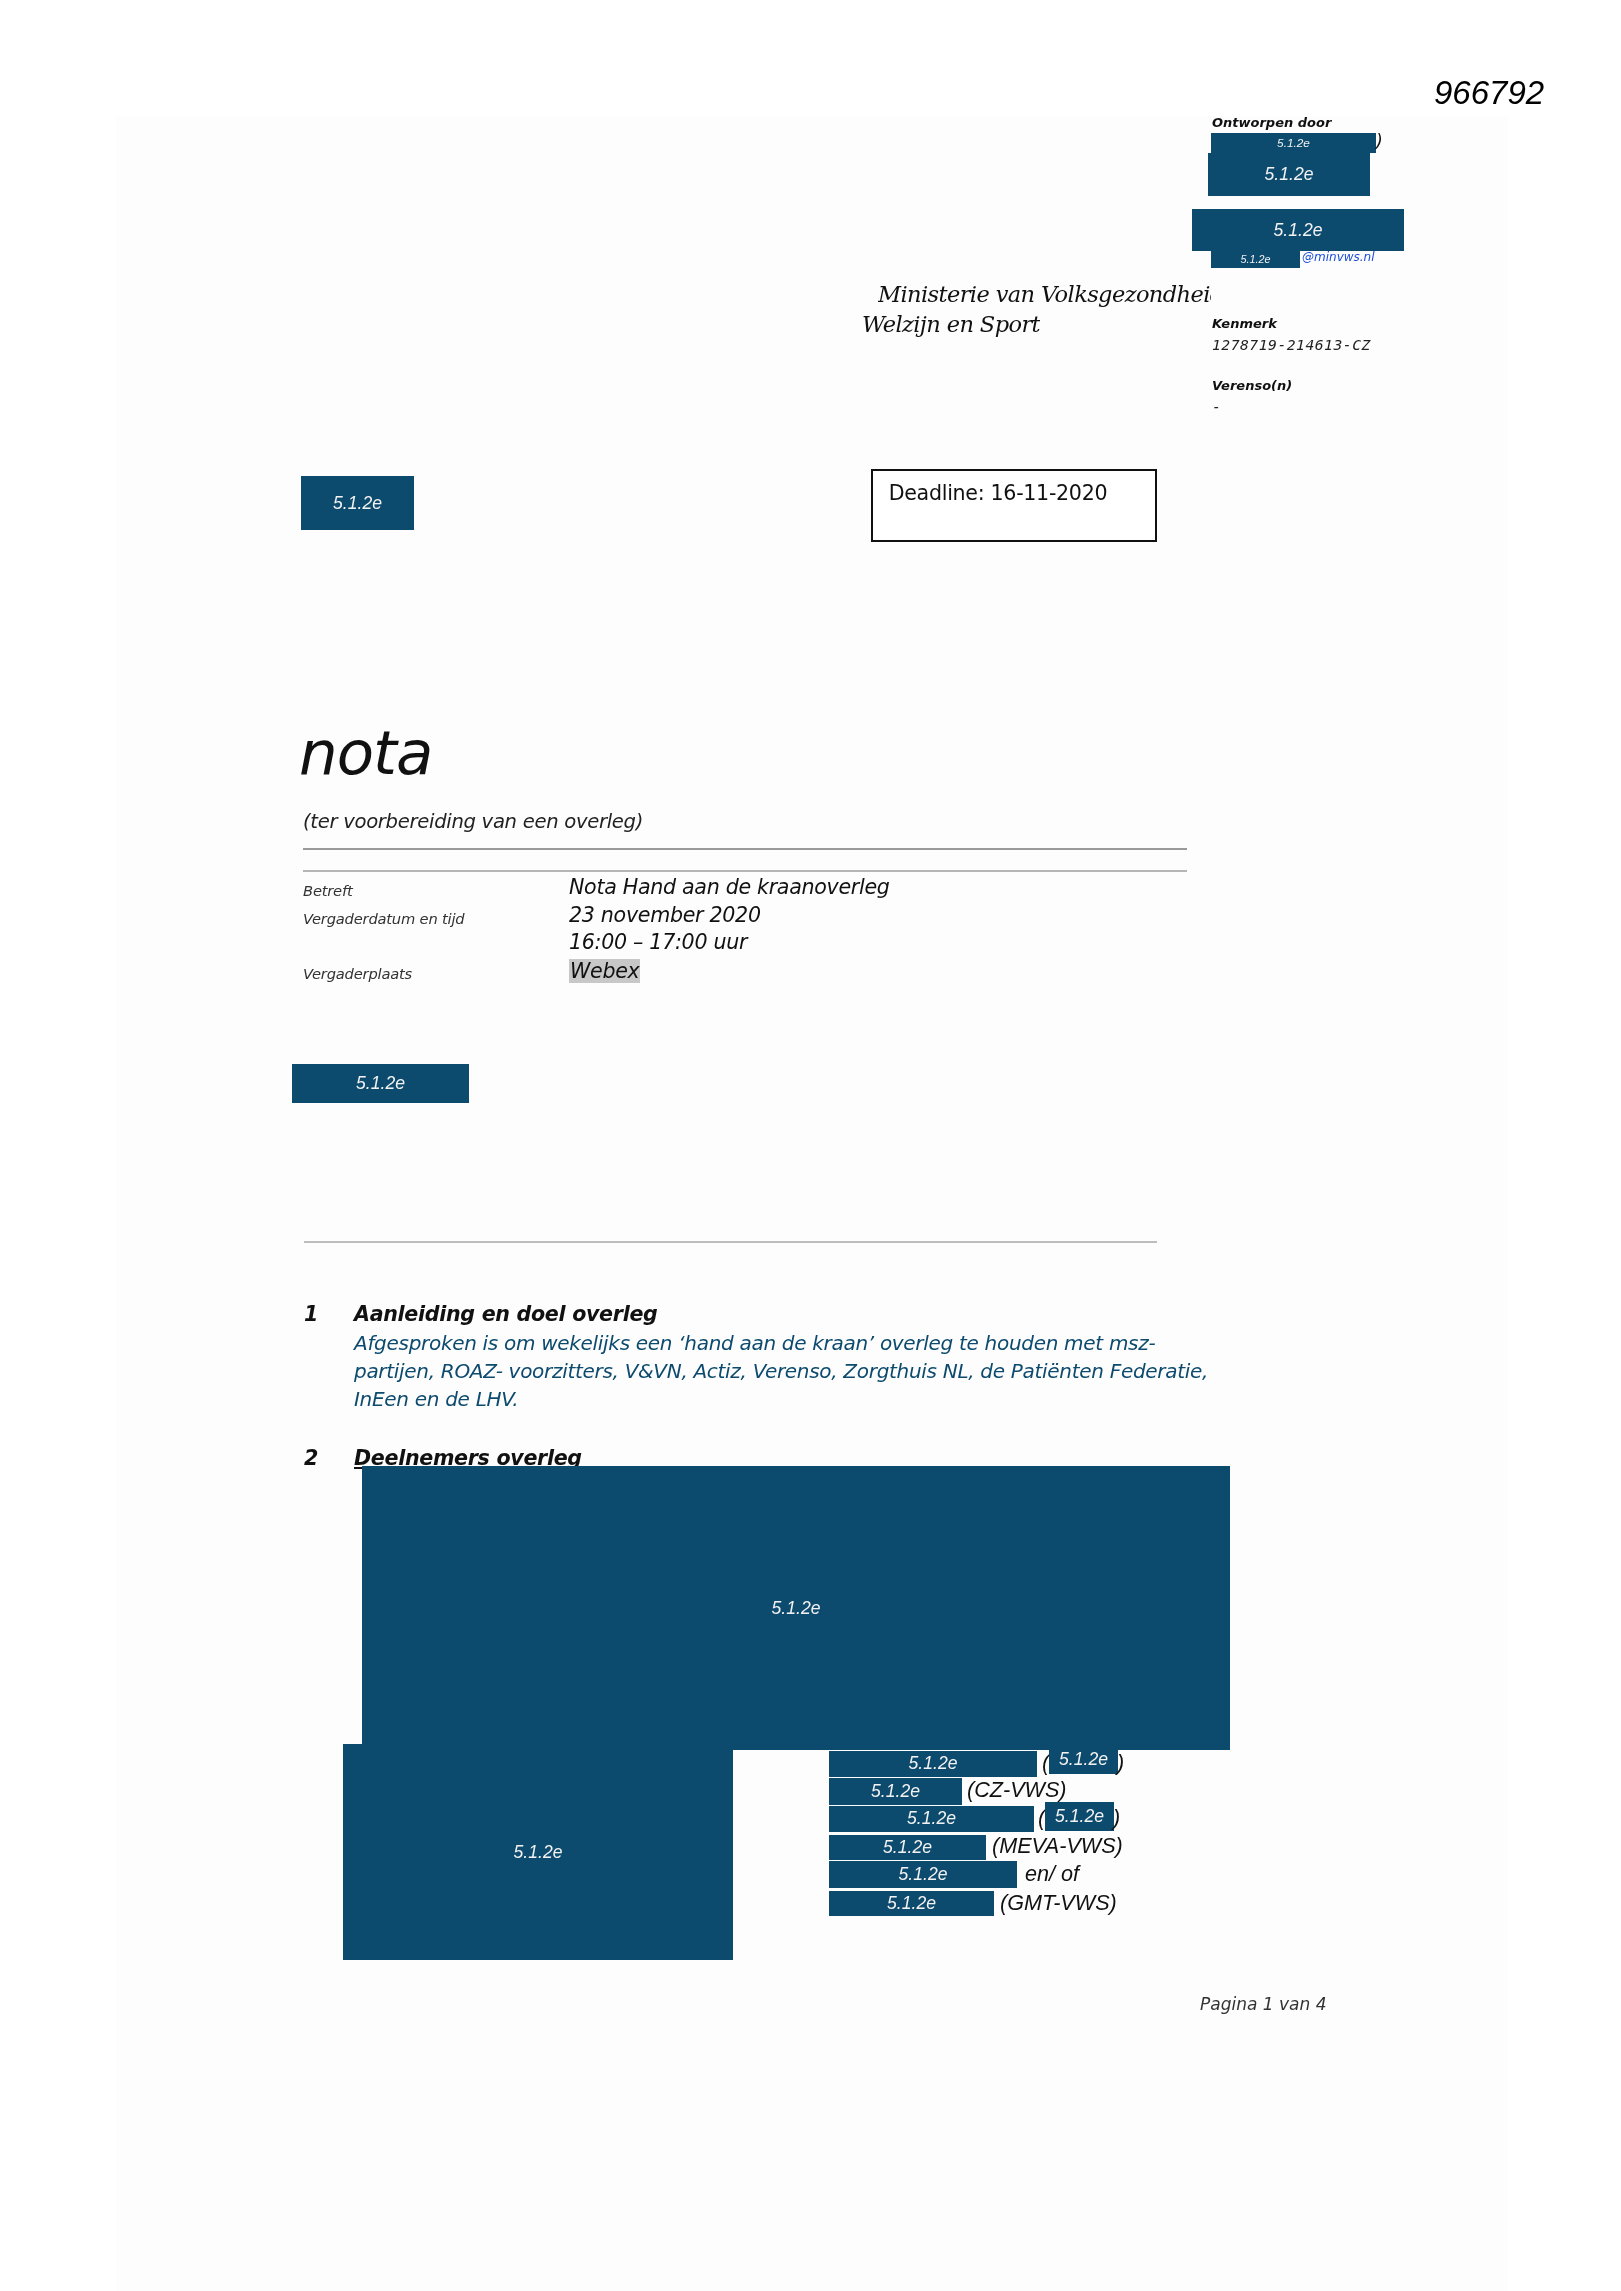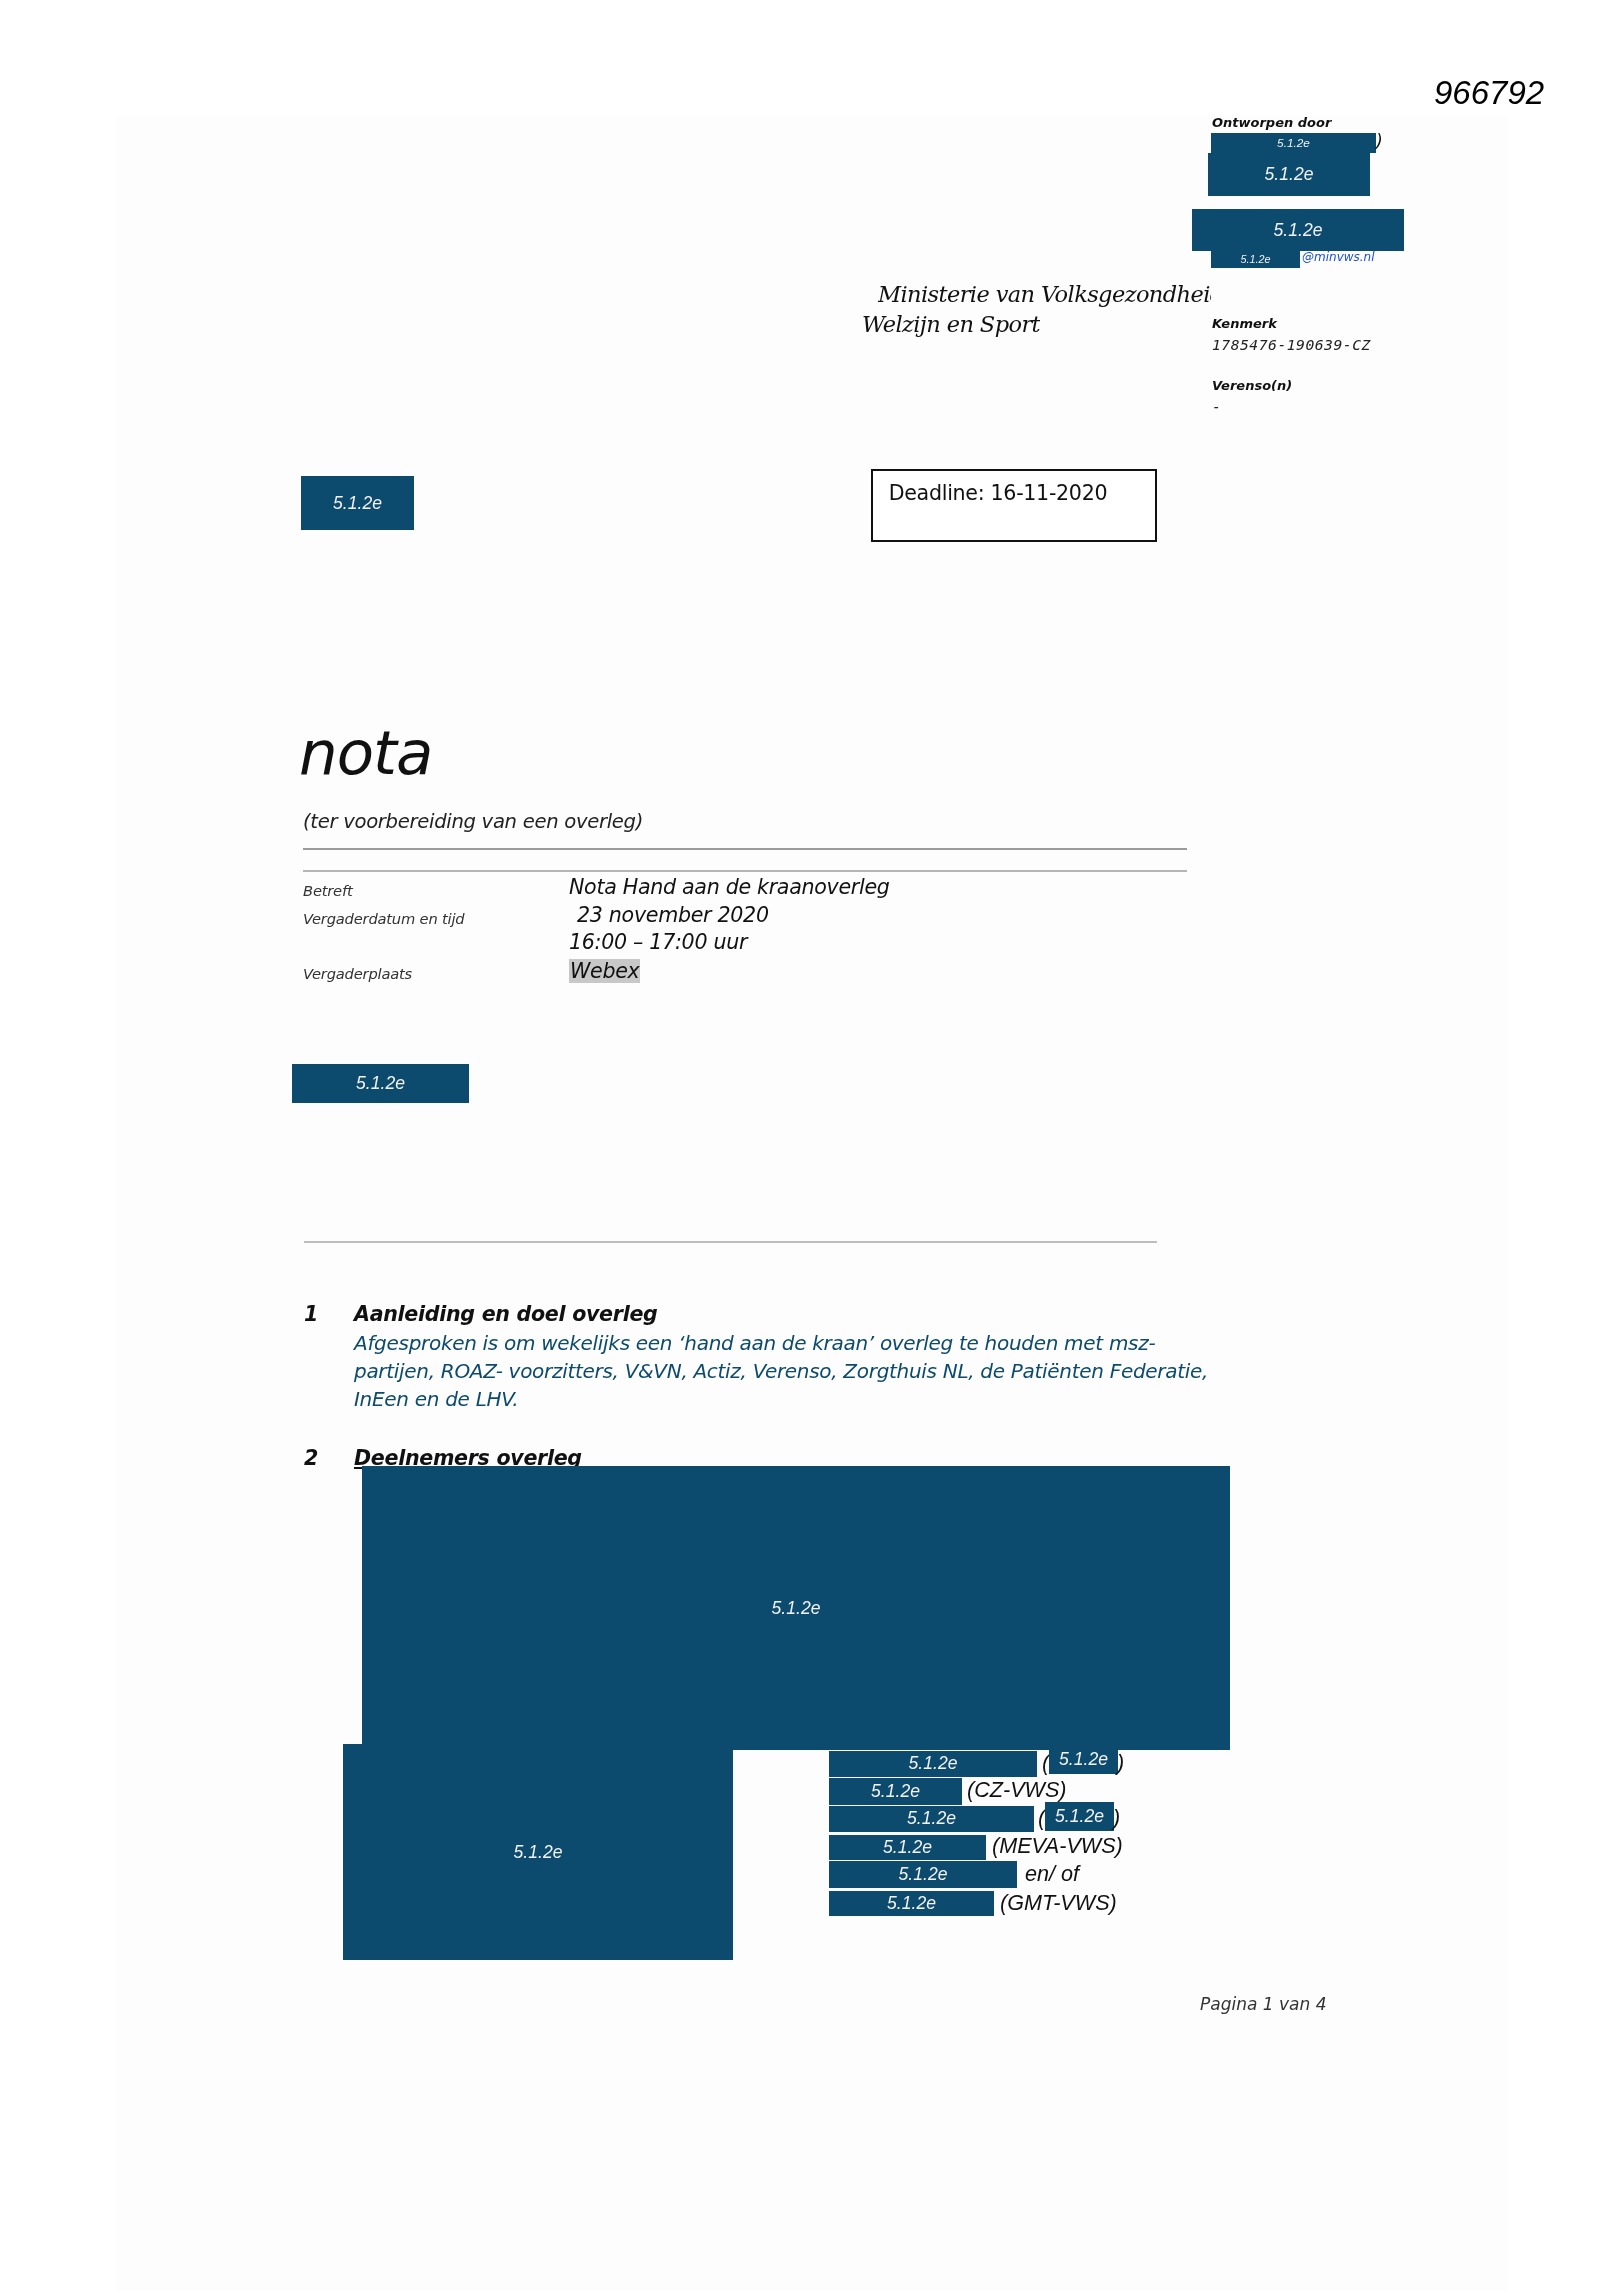--- a/index.html
+++ b/index.html
@@ -53,39 +53,39 @@
 <div class="abs" style="left:1376px; top:131px; font-size:17.6px;">)</div>
 <div class="redact" style="left:1208px; top:153px; width:162px; height:43px; font-size:17.6px;">5.1.2e</div>
 <div class="redact" style="left:1192px; top:209px; width:212px; height:42px; font-size:17.6px;">5.1.2e</div>
 <div class="redact" style="left:1211px; top:251px; width:89px; height:16.7px; font-size:10.8px;">5.1.2e</div>
 <div class="abs" style="left:1302px; top:250px; font-size:12px; font-family:'DejaVu Sans', sans-serif; color:#1d4ed8;">@minvws.nl</div>
 
 <div class="abs ministry" style="left:878px; top:280px; width:333px;">Ministerie van Volksgezondheid,</div>
 <div class="abs ministry" style="left:862px; top:310px;">Welzijn en Sport</div>
 
 <div class="abs meta-label" style="left:1212px; top:316px;">Kenmerk</div>
-<div class="abs meta-value" style="left:1212px; top:336px;">1785476-190639-CZ</div>
+<div class="abs meta-value" style="left:1212px; top:336px;">1278719-214613-CZ</div>
 <div class="abs meta-label" style="left:1212px; top:378px;">Verenso(n)</div>
 <div class="abs meta-value" style="left:1212px; top:398px;">-</div>
 
 <div class="redact" style="left:301px; top:476px; width:113px; height:54px; font-size:17.6px;">5.1.2e</div>
 
 <div class="deadline-box">
   <span>Deadline: 16-11-2020</span>
 </div>
 
 <div class="abs title" style="left:299px; top:717px;">nota</div>
 <div class="abs subtitle" style="left:303px; top:810px;">(ter voorbereiding van een overleg)</div>
 <div class="hr" style="left:303px; top:848px; width:884px;"></div>
 <div class="hr" style="left:303px; top:870px; width:884px; background:#b5b5b5;"></div>
 
 <div class="abs small-label" style="left:303px; top:882px;">Betreft</div>
 <div class="abs field-value" style="left:569px; top:874px;">Nota Hand aan de kraanoverleg</div>
 <div class="abs small-label" style="left:303px; top:910px;">Vergaderdatum en tijd</div>
-<div class="abs field-value" style="left:569px; top:902px;margin-left:8px;">23 november 2020</div>
+<div class="abs field-value" style="left:569px; top:902px;">23 november 2020</div>
 <div class="abs field-value" style="left:569px; top:929px;">16:00 – 17:00 uur</div>
 <div class="abs small-label" style="left:303px; top:965px;">Vergaderplaats</div>
 <div class="abs field-value" style="left:569px; top:958px;">
   <span class="highlight">Webex</span>
 </div>
 
 <div class="redact" style="left:292px; top:1064px; width:177px; height:39px; font-size:17.6px;">5.1.2e</div>
 
 <div class="hr" style="left:304px; top:1241px; width:853px; background:#bdbdbd;"></div>
 

